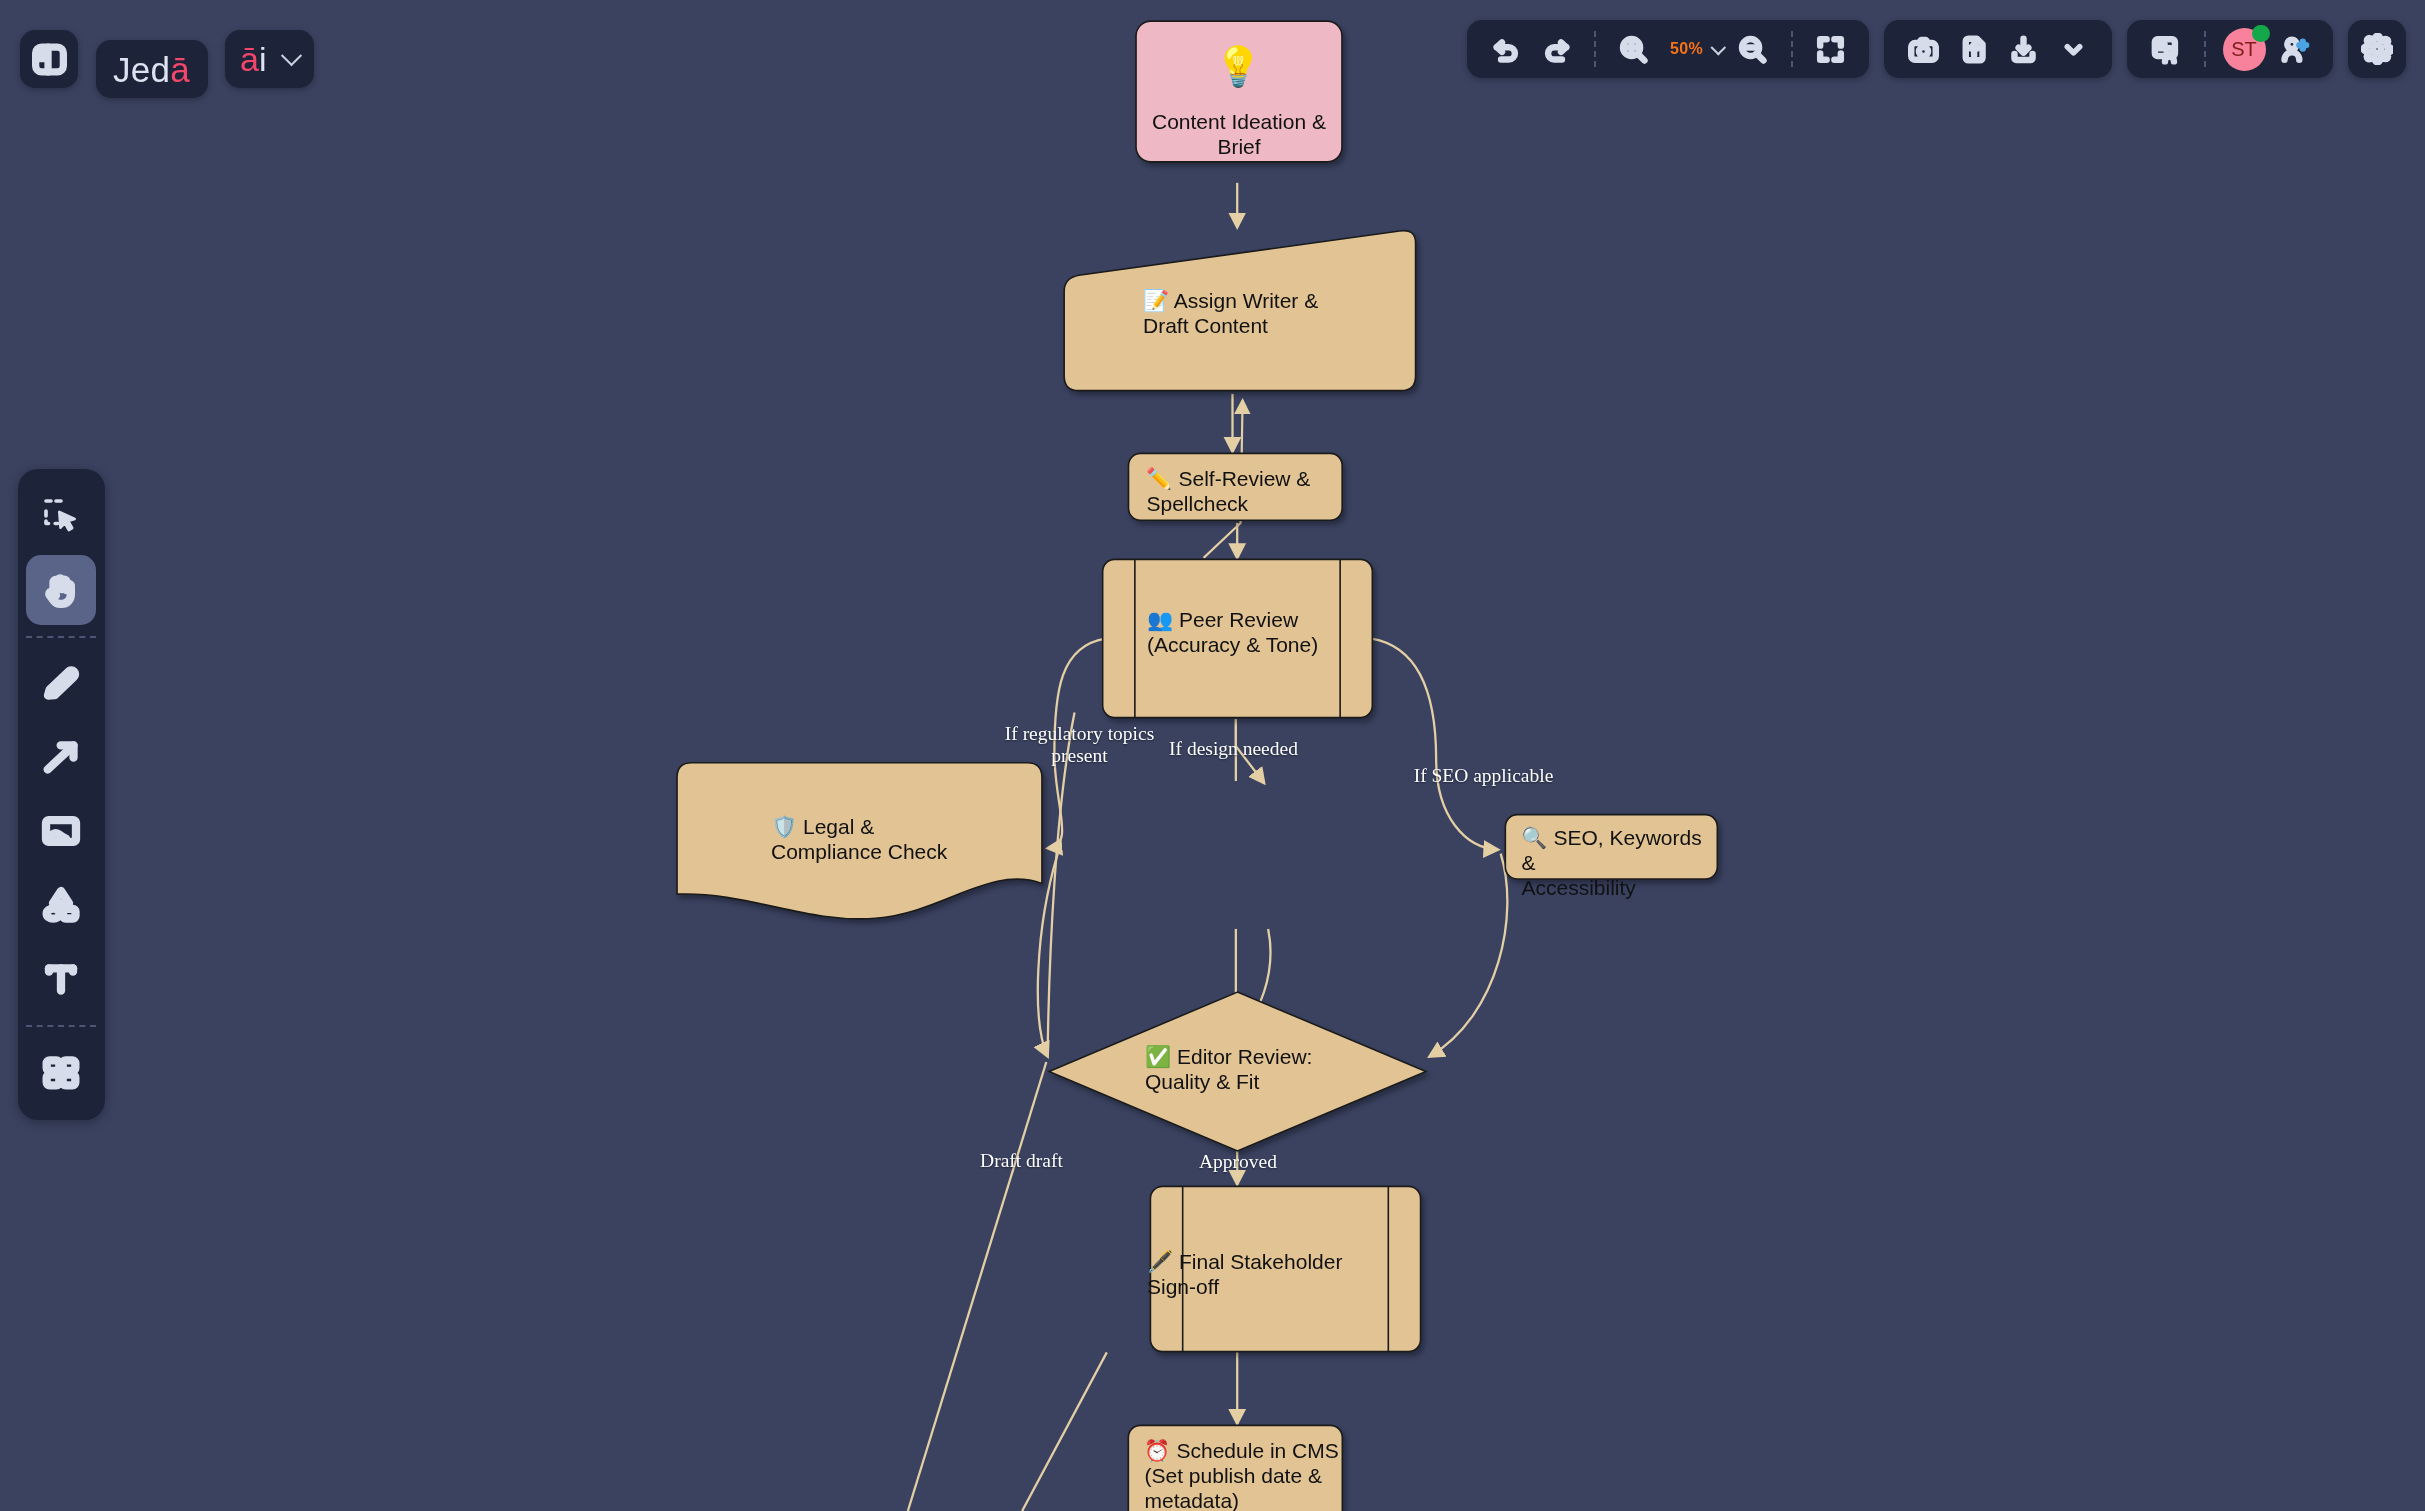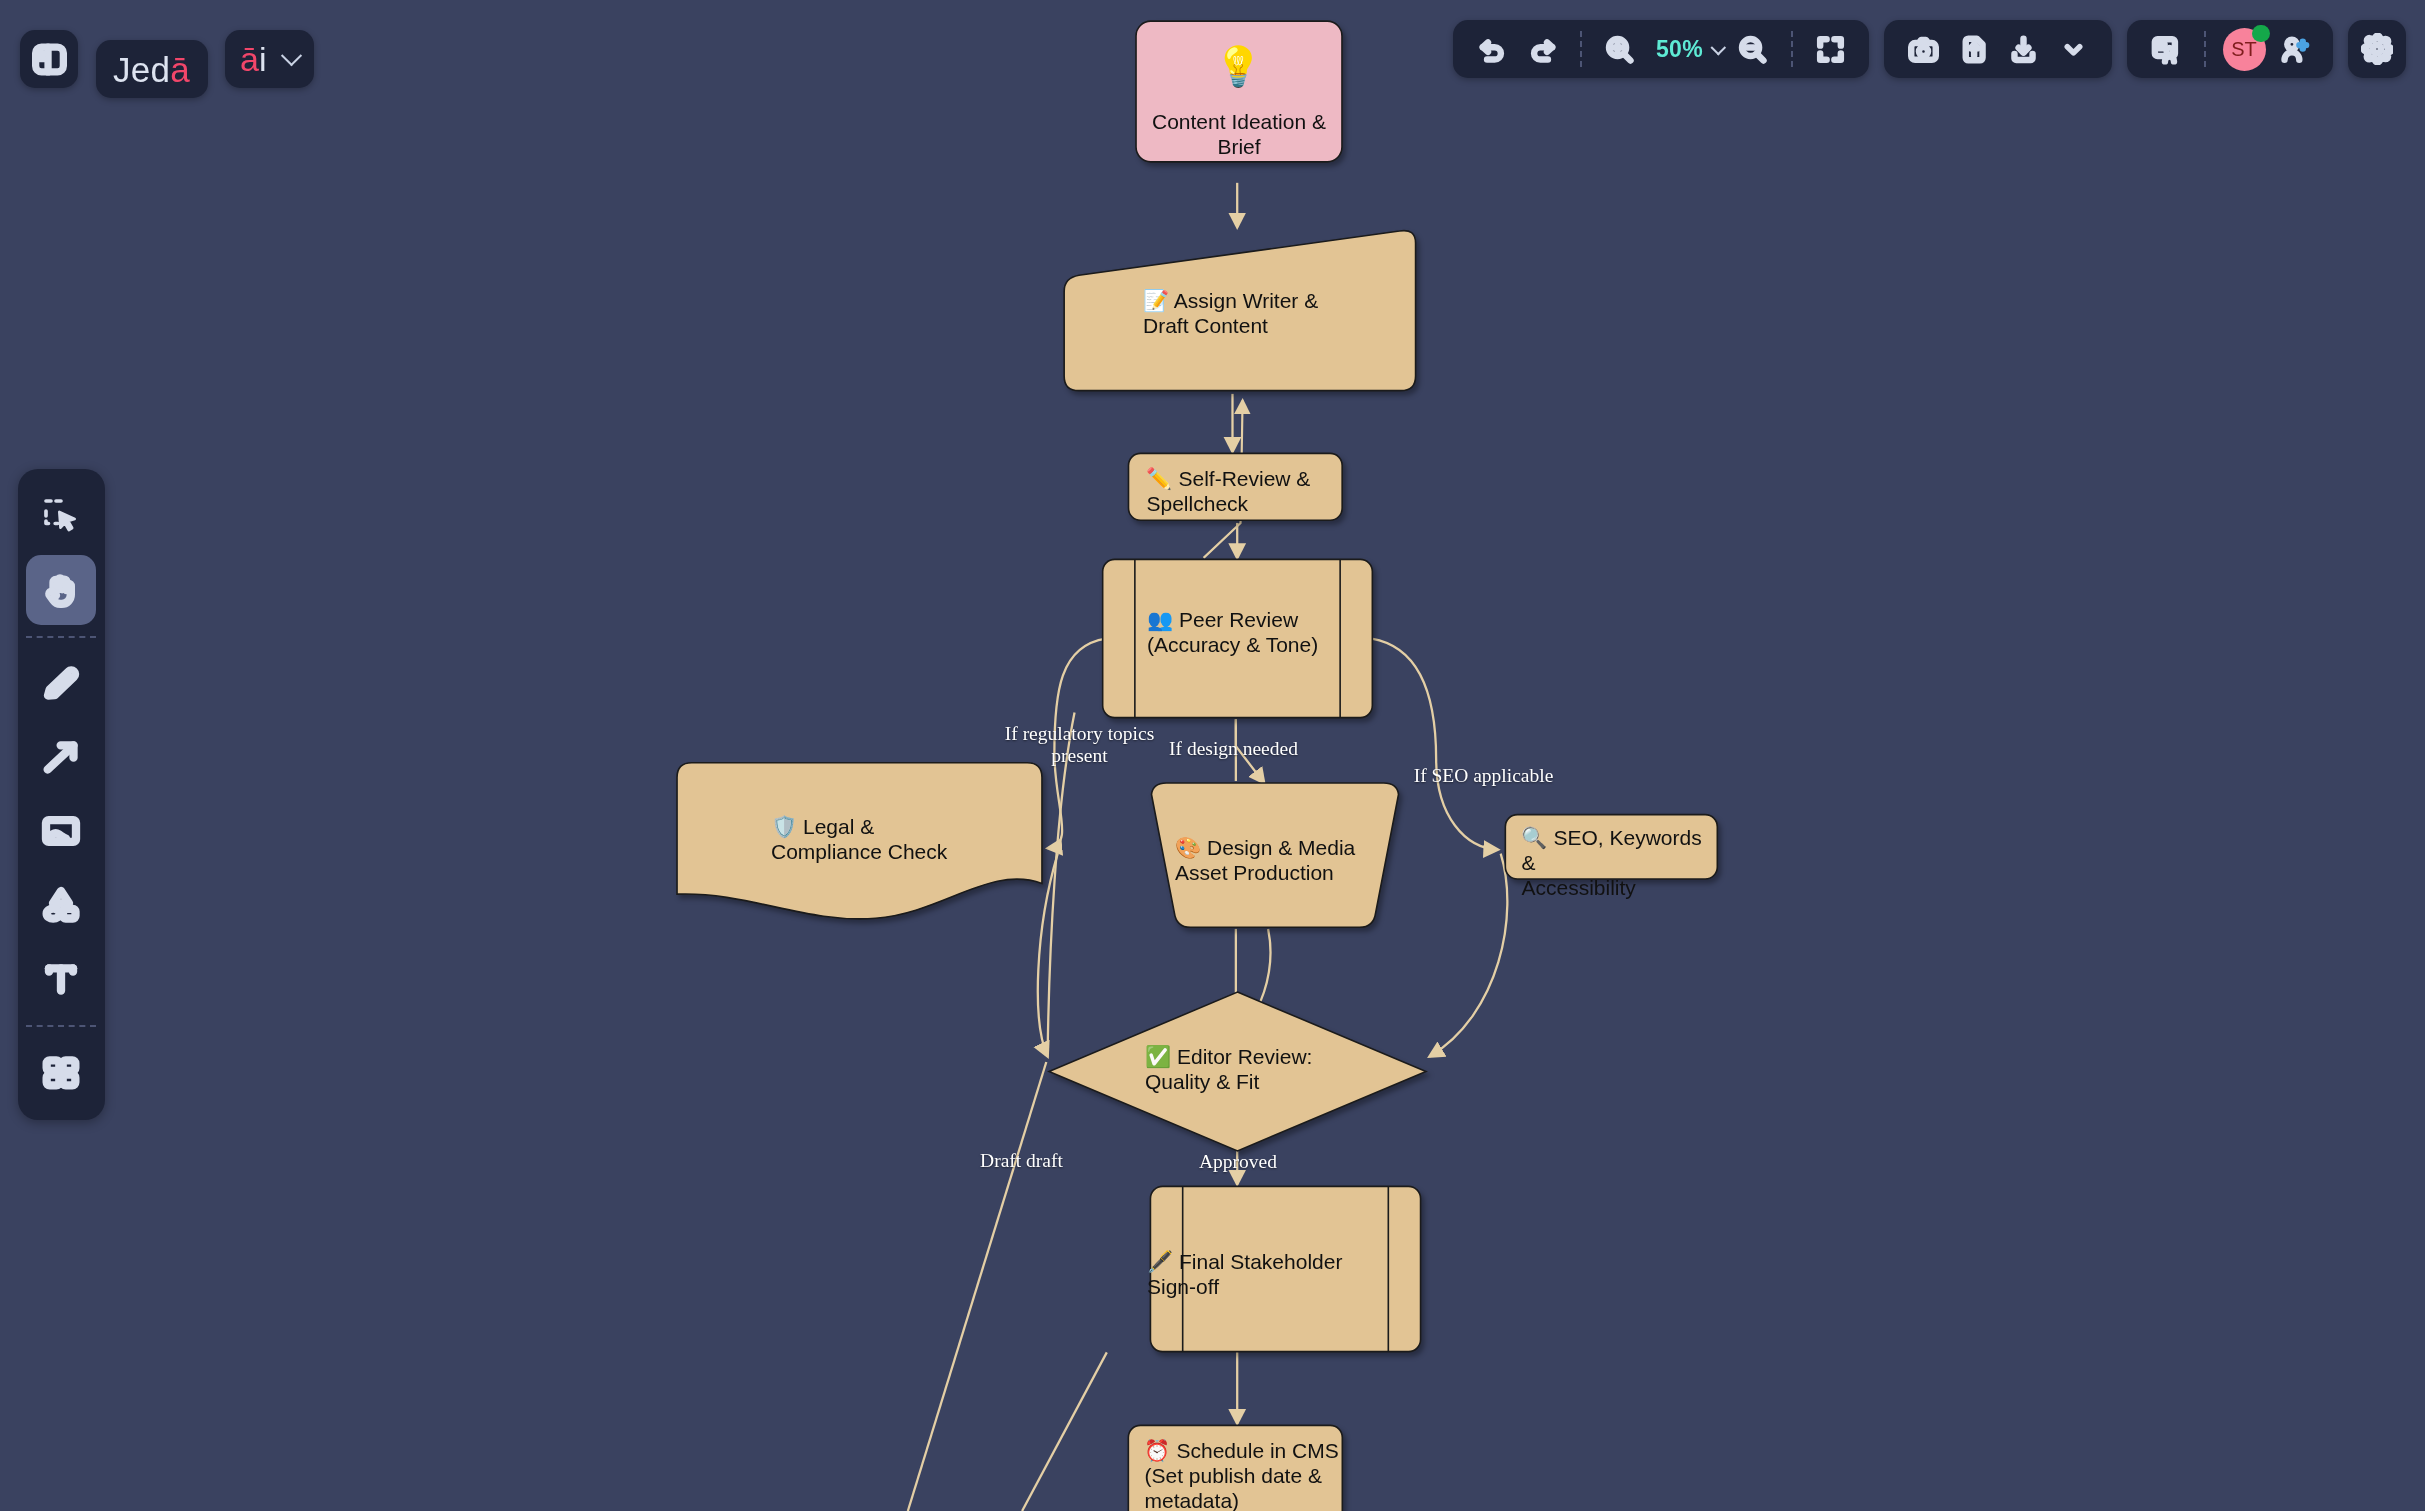--- a/index.html
+++ b/index.html
@@ -25,21 +25,21 @@
   .ai-pill { padding: 0 15px; gap: 17px; display: flex; align-items: center; }
   .ai-text { font-size: 34px; color: #f2466a; line-height: 1; }
   .ai-text .i { color: #dde3f0; }
   .chev { display: inline-block; width: 15px; height: 15px; border-right: 2.7px solid #c9d2e4; border-bottom: 2.7px solid #c9d2e4; transform: rotate(45deg) translate(-2.7px,-2.7px); }
 
   
   .tr-group { position: absolute; top: 20px; right: 20px; display: flex; align-items: center; gap: 15px; z-index: 40; }
   .bar { background: #1d2338; border-radius: 15px; height: 58px; display: flex; align-items: center; padding: 0 16px; gap: 4px; box-shadow: 0 2px 6.7px rgba(0,0,0,.28); }
   .tbtn { width: 46px; height: 46px; display: flex; align-items: center; justify-content: center; border-radius: 9.4px; cursor: pointer; }
   .sep { width: 0; border-left: 2px dashed #4d5575; height: 36px; margin: 0 10.8px; }
-  .zoomlbl { color: #5eead4; font-size: 23px; font-weight: 700; padding: 0 5.4px; letter-spacing: 0.3px; }
+  .zoomlbl { color: #f97316; font-size: 16px; font-weight: 700; padding: 0 5.4px; letter-spacing: 0.3px; }
   .zchev { width: 10.8px; height: 10.8px; border-right: 2.7px solid #c9d2e4; border-bottom: 2.7px solid #c9d2e4; transform: rotate(45deg) translateY(-2.7px); margin-left: 2.7px; }
   .avatar { width: 43px; height: 43px; border-radius: 50%; background: #f8829b; color: #7f1d1d; font-size: 20px; font-weight: 400; display: flex; align-items: center; justify-content: center; position: relative; }
   .avatar .dot { position: absolute; top: -2.7px; right: -4px; width: 17.5px; height: 17.5px; border-radius: 50%; background: #14a84a; }
   svg.ic { stroke: #d6dcea; fill: none; stroke-width: 5; stroke-linecap: round; stroke-linejoin: round; }
 
   
   .left-tools {
     position: absolute; left: 17.5px; top: 469px; width: 87px;
     background: #1d2338; border-radius: 20px; padding: 12px 0;
     display: flex; flex-direction: column; align-items: center; gap: 4px; z-index: 40;
@@ -152,27 +152,20 @@
 
     <div class="node" style="left:674px; top:760px; width:371px; height:161px;">
       <svg class="shadow" width="371" height="161" viewBox="0 0 552 240">
         <path d="M4,26 Q4,4 26,4 L526,4 Q548,4 548,26 L548,184
                  C470,156 400,228 300,236 C196,244 110,196 4,200 Z" fill="#e2c494" stroke="#1b1b1b" stroke-width="2.4"></path>
       </svg>
       <div class="txt" style="left:97px;top:55px;width:255px;"><span>🛡️</span> <span>Legal &amp;
 Compliance Check</span></div>
     </div>
 
-    <div class="node" style="left:1143px; top:781px; width:264px; height:149px;">
-      <svg class="shadow" width="264" height="149" viewBox="0 0 392 222">
-        <path d="M12,20 Q14,3 34,3 L358,3 Q378,3 380,20 L346,196 Q343,218 322,218 L70,218 Q49,218 46,196 Z" fill="#e2c494" stroke="#1b1b1b" stroke-width="2.4"></path>
-      </svg>
-      <div class="txt" style="left:32px;top:55px;width:208px;"><span>🎨</span> <span>Design &amp; Media
-Asset Production</span></div>
-    </div>
 
     <div class="node" style="left:1504px; top:813px; width:216px; height:69px;">
       <svg class="shadow" width="216" height="69" viewBox="0 0 322 102">
         <rect x="2" y="2" width="316" height="96" rx="18" fill="#e2c494" stroke="#1b1b1b" stroke-width="2.4"></rect>
       </svg>
       <div class="txt" style="left:17.5px;top:13.4px;width:195px;"><span>🔍</span> <span>SEO, Keywords &amp;
 Accessibility</span></div>
     </div>
 
     <div class="node" style="left:1047px; top:990px; width:381px; height:163px;">

